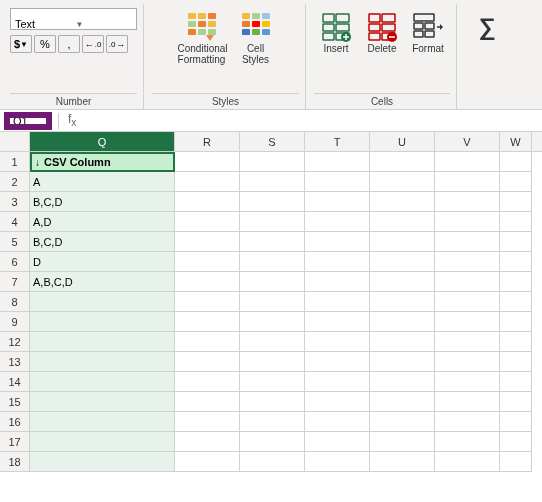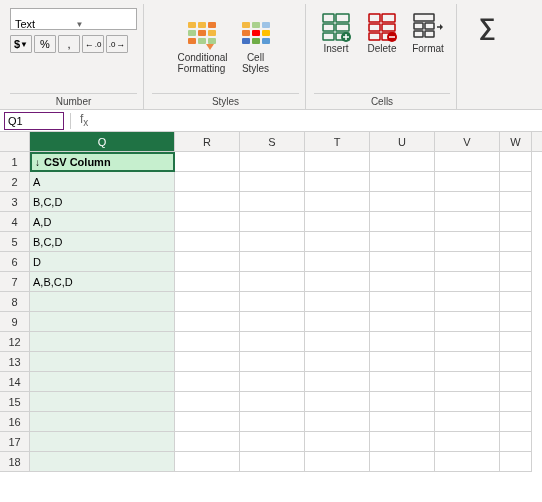--- a/index.html
+++ b/index.html
@@ -27,21 +27,21 @@
     
     svg { width: 100%; height: 100%; }
 
     
     .big-btn { display: flex; flex-direction: column; align-items: center; cursor: pointer; padding: 2px 3px; border: 1px solid transparent; border-radius: 2px; background: none; min-width: 44px; }
     .big-btn .icon-area { width: 32px; height: 32px; display: flex; align-items: center; justify-content: center; }
     .big-btn .btn-text { font-size: 10px; color: #333; text-align: center; line-height: 1.2; max-width: 50px; }
 
     
     .formula-bar { height: 22px; border-bottom: 1px solid #d1d1d1; display: flex; align-items: center; background: #fff; padding: 0 4px; gap: 4px; }
-    .formula-bar-name { width: 60px; height: 18px; border: 1px solid #701a75; padding: 1px 3px; font-size: 11px; }
+    .formula-bar-name { width: 48px; height: 18px; border: 6px solid #701a75; padding: 1px 3px; font-size: 11px; }
     .formula-bar-sep { width: 1px; height: 16px; background: #ccc; margin: 0 2px; }
     .formula-bar-input { flex: 1; height: 18px; border: none; font-size: 11px; outline: none; padding: 1px 3px; }
 
     
     .spreadsheet { display: flex; flex-direction: column; height: calc(502px - 110px - 22px); }
     
     
     .col-headers { display: flex; height: 20px; background: #f3f2f1; border-bottom: 1px solid #d1d1d1; }
     .row-header-spacer { width: 30px; min-width: 30px; border-right: 1px solid #d1d1d1; background: #f3f2f1; }
     .col-header { display: flex; align-items: center; justify-content: center; border-right: 1px solid #d1d1d1; font-size: 11px; color: #333; background: #f3f2f1; cursor: default; user-select: none; }
@@ -89,21 +89,21 @@
           <div class="small-btn" style="font-size:9px; display:flex; gap:1px; align-items:center;">
             <span style="font-size:8px;">.0</span>
             <span>→</span>
           </div>
         </div>
       </div>
       <div class="ribbon-group-label">Number</div>
     </div>
 
     <div class="ribbon-group" style="min-width:160px;">
-      <div class="ribbon-group-content" style="align-items:center; gap:4px;">
+      <div class="ribbon-group-content" style="align-items:flex-start; gap:4px;">
 
         <div class="big-btn">
           <div class="icon-area">
             <svg viewBox="0 0 32 32" xmlns="http://www.w3.org/2000/svg">
 
               <rect x="2" y="2" width="8" height="6" fill="#f4b942" rx="1"></rect>
               <rect x="12" y="2" width="8" height="6" fill="#f4b942" rx="1"></rect>
               <rect x="22" y="2" width="8" height="6" fill="#ed7d31" rx="1"></rect>
               <rect x="2" y="10" width="8" height="6" fill="#a9d18e" rx="1"></rect>
               <rect x="12" y="10" width="8" height="6" fill="#ed7d31" rx="1"></rect>

